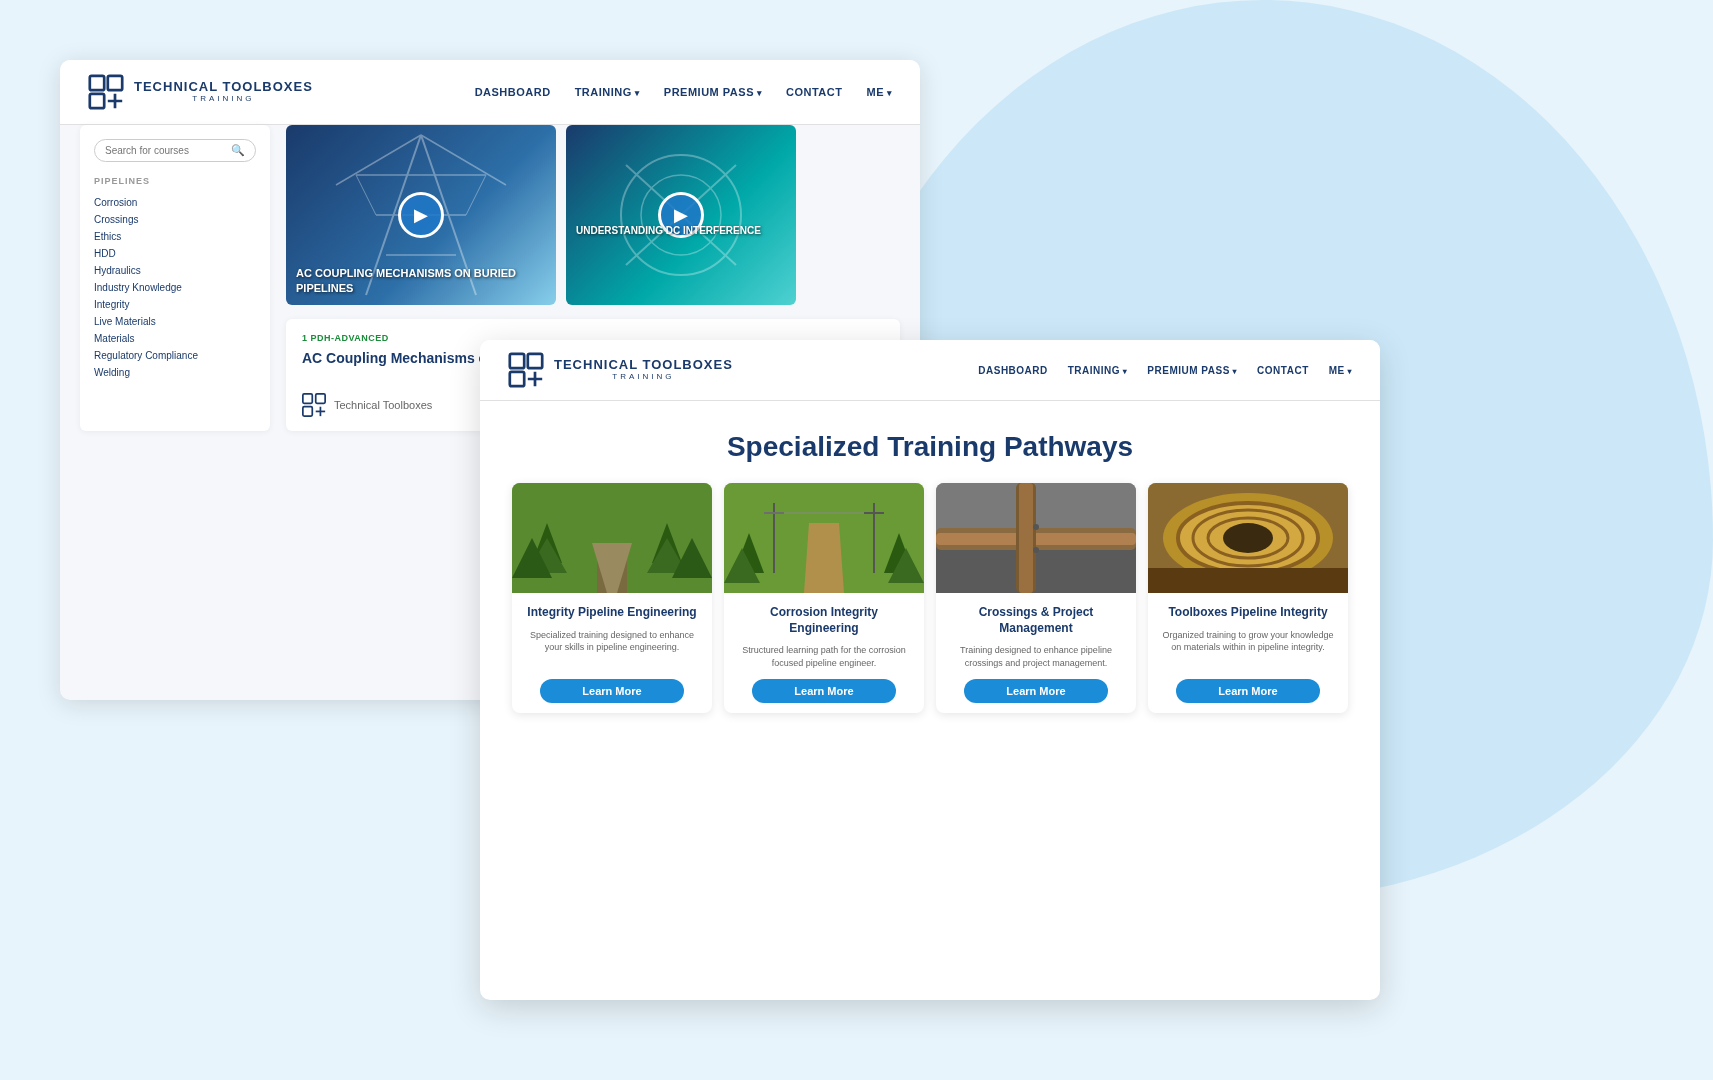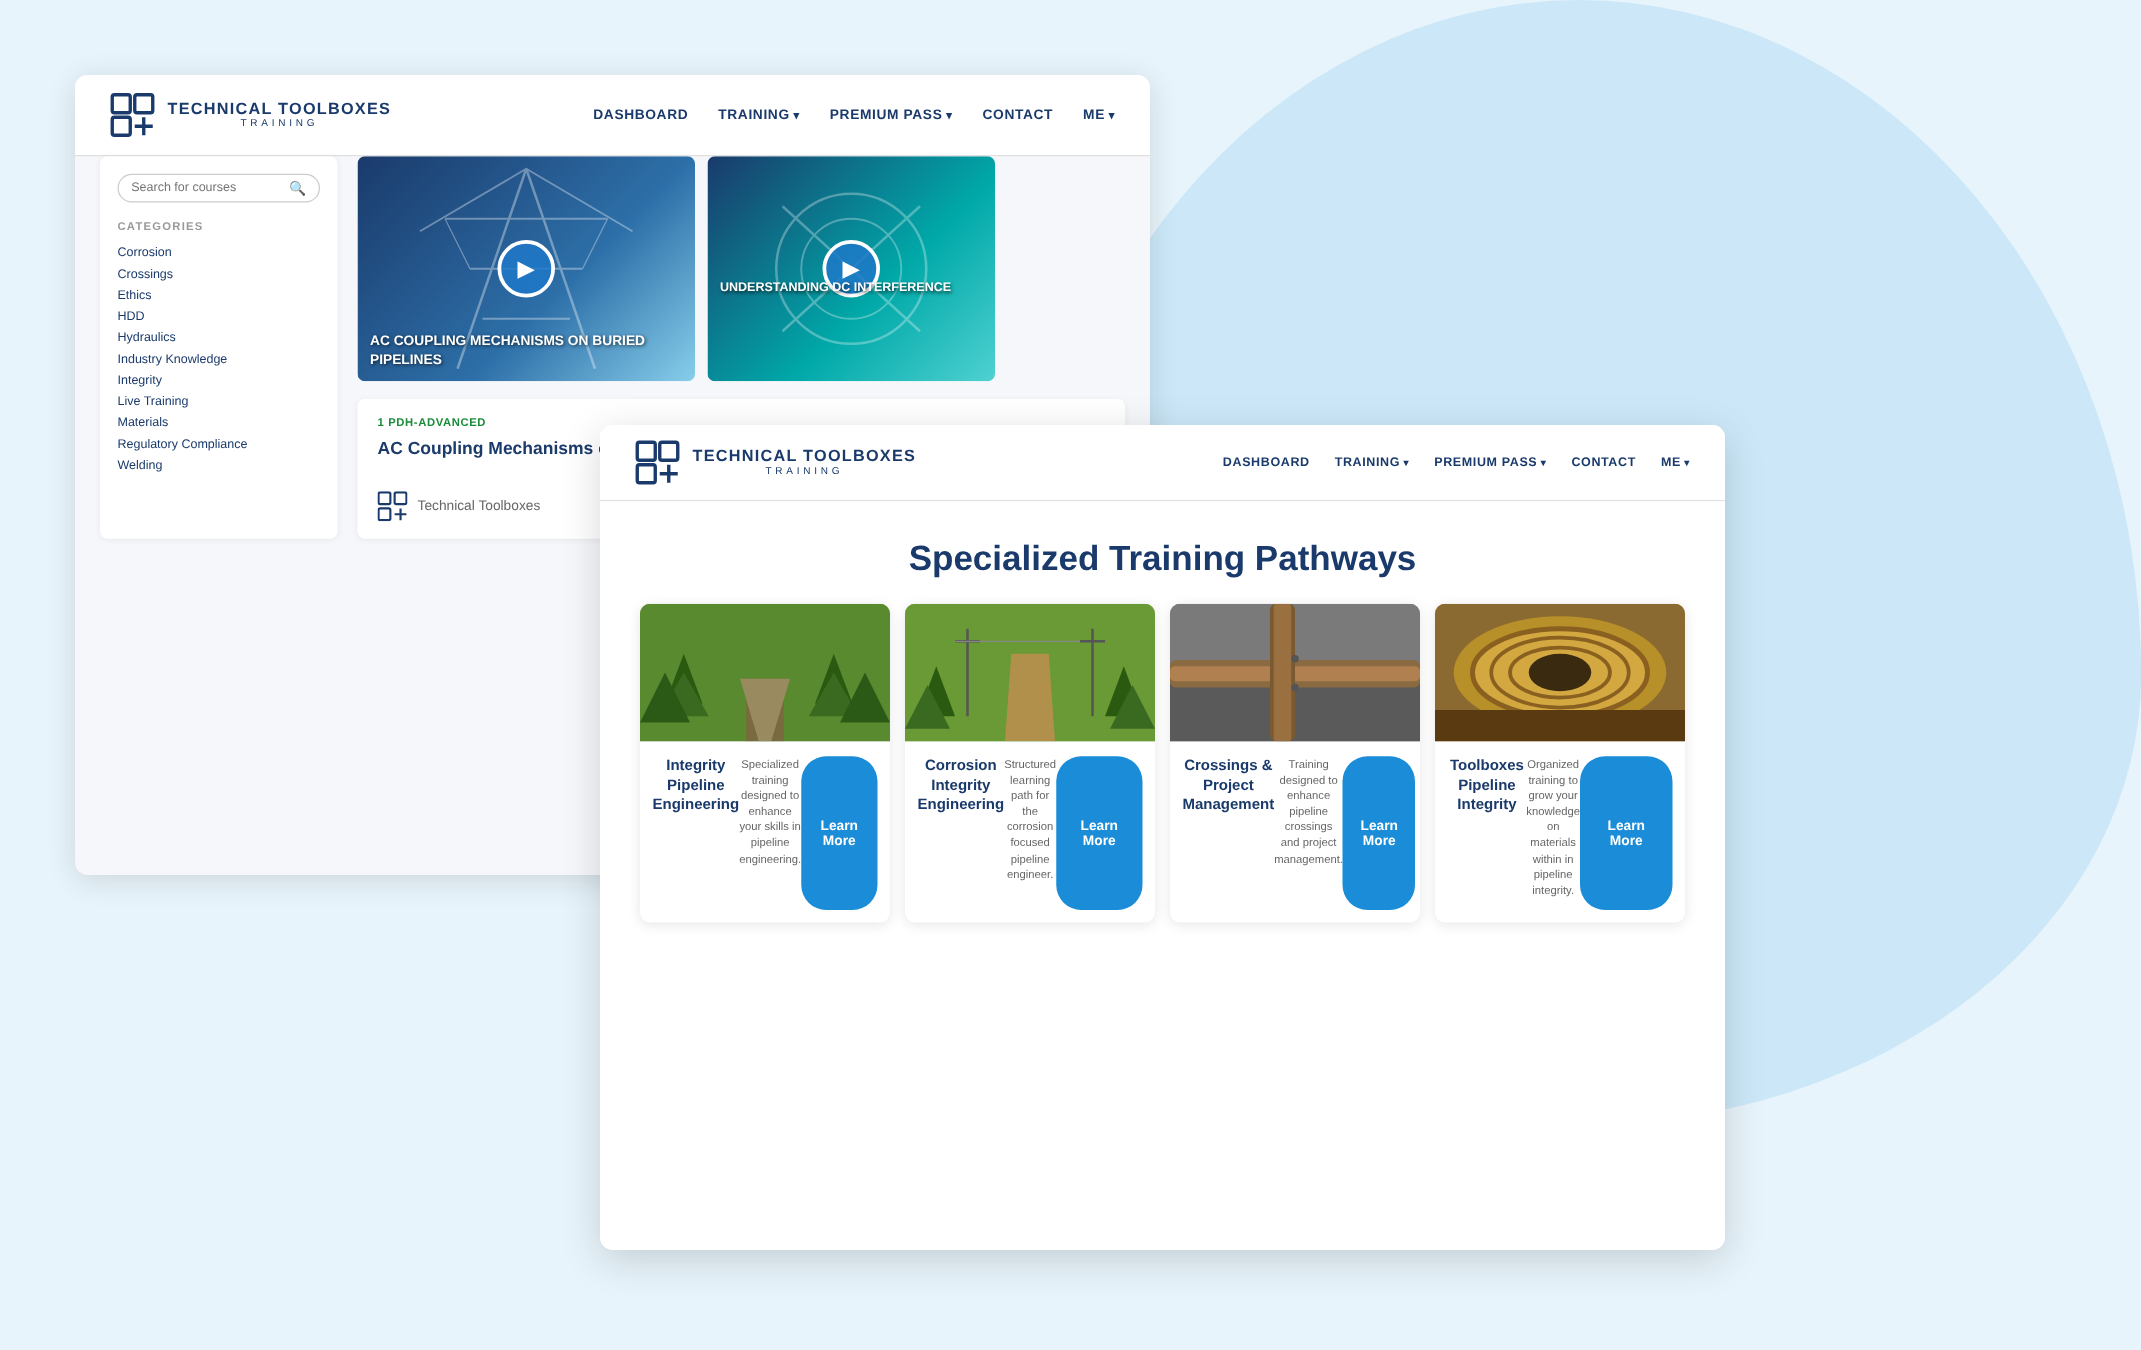--- a/index.html
+++ b/index.html
@@ -407,20 +407,21 @@
 
     .pathway-img-metal {
       background: linear-gradient(180deg, #b8a060 0%, #8a6a20 50%, #5a4a10 100%);
       height: 110px;
     }
 
     .pathway-body {
       padding: 12px 10px 10px;
       flex: 1;
       display: flex;
+      flex-direction: column;
     }
 
     .pathway-title {
       font-size: 12px;
       font-weight: 800;
       color: #1a3a6b;
       text-align: center;
       margin-bottom: 8px;
       line-height: 1.3;
     }
@@ -488,30 +489,30 @@
     </div>
 
 
     <div class="card-back-content">
 
       <div class="sidebar">
         <div class="search-box">
           <input type="text" placeholder="Search for courses" style="">
           <button class="search-icon-btn">🔍</button>
         </div>
-        <div class="sidebar-categories-label">CATEGORIES</div>
+        <div class="sidebar-categories-label">PIPELINES</div>
         <ul class="sidebar-list">
           <li>Corrosion</li>
           <li>Crossings</li>
           <li>Ethics</li>
           <li>HDD</li>
           <li>Hydraulics</li>
           <li>Industry Knowledge</li>
           <li>Integrity</li>
-          <li>Live Training</li>
+          <li>Live Materials</li>
           <li>Materials</li>
           <li>Regulatory Compliance</li>
           <li>Welding</li>
         </ul>
       </div>
 
       <div class="course-area">
         <div class="course-thumbnails">
 
           <div class="thumb-card large">

